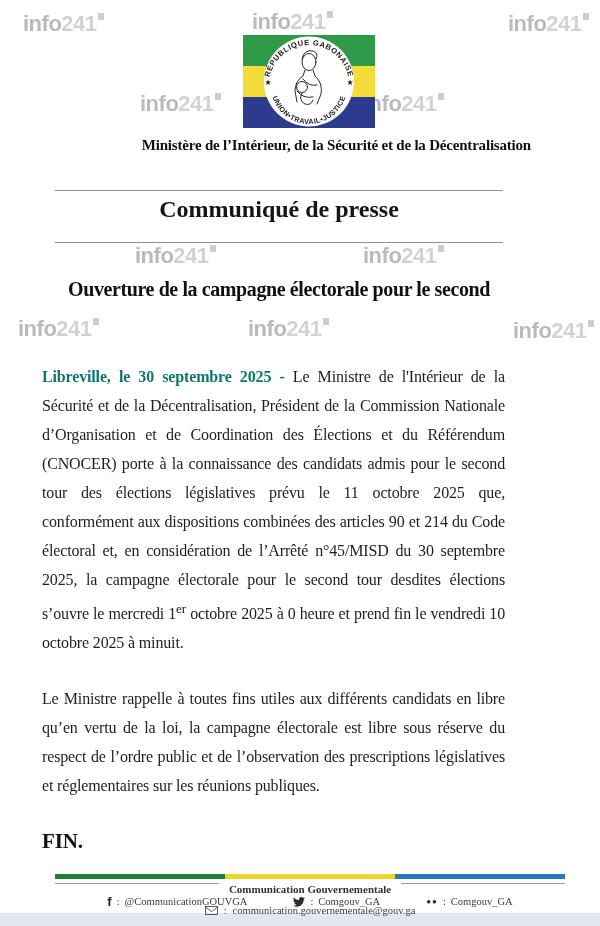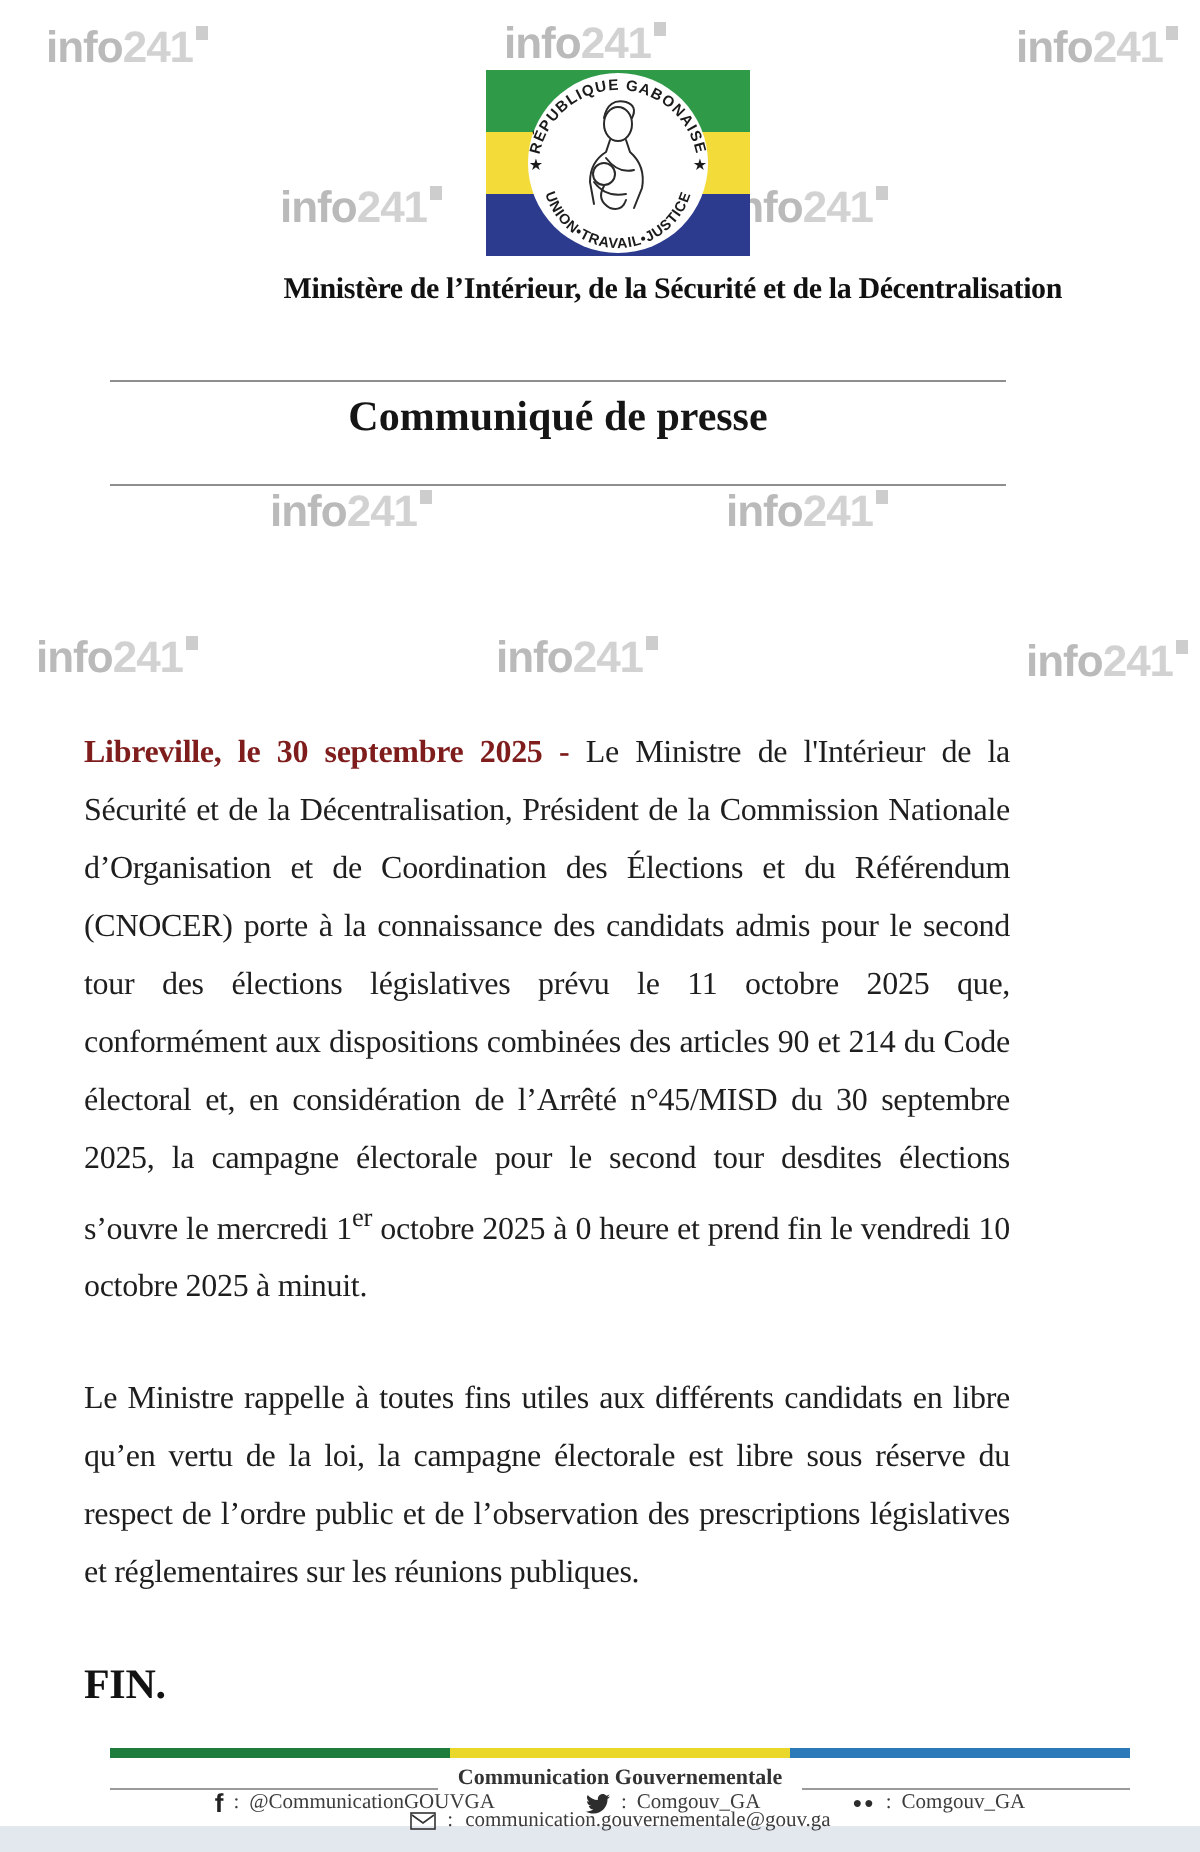--- a/index.html
+++ b/index.html
@@ -22,43 +22,43 @@
   .emblem{position:absolute;left:243px;top:35px;width:132px;height:93px;}
   .ministry{
     position:absolute;left:15px;top:137px;width:516px;text-align:right;
     font-weight:bold;font-size:15px;letter-spacing:-0.2px;white-space:nowrap;color:#111;
   }
   .rule{position:absolute;left:55px;width:448px;height:1px;background:#8f8f8f;}
   .rule-1{top:190px;}
   .rule-2{top:242px;}
   .kicker{
     position:absolute;left:55px;top:196px;width:448px;text-align:center;
-    font-weight:bold;font-size:21px;color:#151515;
+    font-weight:bold;font-size:24px;color:#151515;
   }
   .doc-title{
     position:absolute;left:31px;top:274px;width:496px;text-align:center;
     font-weight:bold;font-size:20px;line-height:31px;letter-spacing:-0.4px;color:#101010;
   }
   .doc-title .line{white-space:nowrap;}
   .body-col{
     position:absolute;left:42px;top:362px;width:463px;
     font-size:16px;line-height:29px;letter-spacing:-0.15px;text-align:justify;color:#1e1e1e;
   }
   .body-col p{margin:0 0 27px 0;}
-  .dateline{font-weight:bold;color:#7f1d1d;}
+  .dateline{font-weight:bold;color:#0f766e;}
   .fin{font-weight:bold;font-size:21px;margin-top:16px;color:#121212;}
   
   .bottom-strip{position:absolute;left:0;top:913px;width:600px;height:13px;background:#e3e7ee;}
   .tricolor{position:absolute;left:55px;top:874px;width:510px;height:5px;display:flex;}
   .tricolor .seg{flex:1;height:100%;}
   .seg-green{background:#1e7d3d;}
   .seg-yellow{background:#e9d829;}
   .seg-blue{background:#2b79b8;}
   .footer-band{
-    position:absolute;left:55px;top:883px;width:510px;display:flex;align-items:flex-end;gap:10px;
+    position:absolute;left:55px;top:883px;width:510px;display:flex;align-items:flex-start;gap:10px;
     padding:0;box-sizing:border-box;
   }
   .footer-band .dash{flex:1;height:1px;background:#9a9a9a;}
   .band-title{font-weight:bold;font-size:11px;color:#333;white-space:nowrap;}
   .social-row{
     position:absolute;left:55px;top:895px;width:510px;display:flex;justify-content:center;
     gap:46px;font-size:10.5px;color:#3c3c3c;align-items:center;z-index:3;
   }
   .social-item{display:flex;align-items:center;gap:5px;white-space:nowrap;}
   .fb-glyph{font-family:"Liberation Sans",sans-serif;font-weight:900;font-size:13px;color:#222;line-height:1;}
@@ -118,20 +118,21 @@
       </g>
     </svg>
 
     <div class="ministry">Ministère de l’Intérieur, de la Sécurité et de la Décentralisation</div>
 
     <div class="rule rule-1"></div>
     <div class="kicker">Communiqué de presse</div>
     <div class="rule rule-2"></div>
 
     <div class="doc-title">
+      <div class="line">Ouverture de la campagne électorale pour le second</div>
     </div>
 
     <div class="body-col">
       <p><span class="dateline">Libreville, le 30 septembre 2025 - </span><span>Le Ministre de l'Intérieur de la Sécurité et de la Décentralisation, Président de la Commission Nationale d’Organisation et de Coordination des Élections et du Référendum (CNOCER) porte à la connaissance des candidats admis pour le second tour des élections législatives prévu le 11 octobre 2025 que, conformément aux dispositions combinées des articles 90 et 214 du Code électoral et, en considération de l’Arrêté n°45/MISD du 30 septembre 2025, la campagne électorale pour le second tour desdites élections s’ouvre le mercredi 1</span><sup>er</sup><span> octobre 2025 à 0 heure et prend fin le vendredi 10 octobre 2025 à minuit.</span></p>
       <p>Le Ministre rappelle à toutes fins utiles aux différents candidats en libre qu’en vertu de la loi, la campagne électorale est libre sous réserve du respect de l’ordre public et de l’observation des prescriptions législatives et réglementaires sur les réunions publiques.</p>
       <div class="fin">FIN.</div>
     </div>
 
     <div class="bottom-strip"></div>
 

